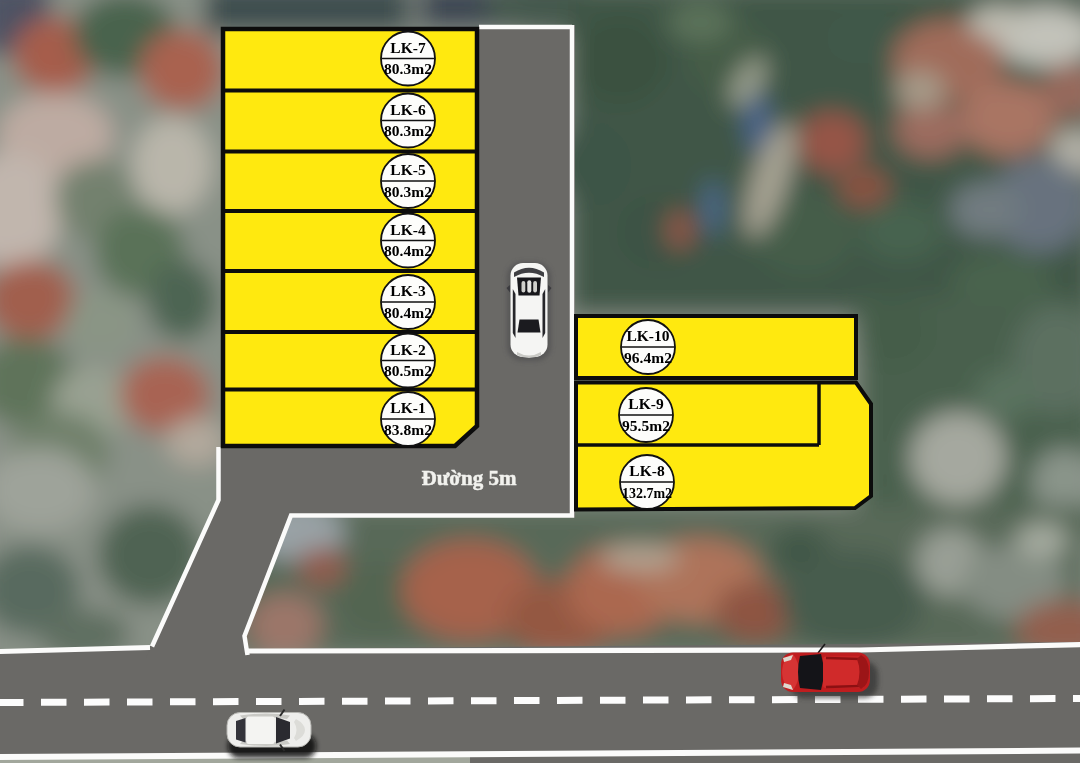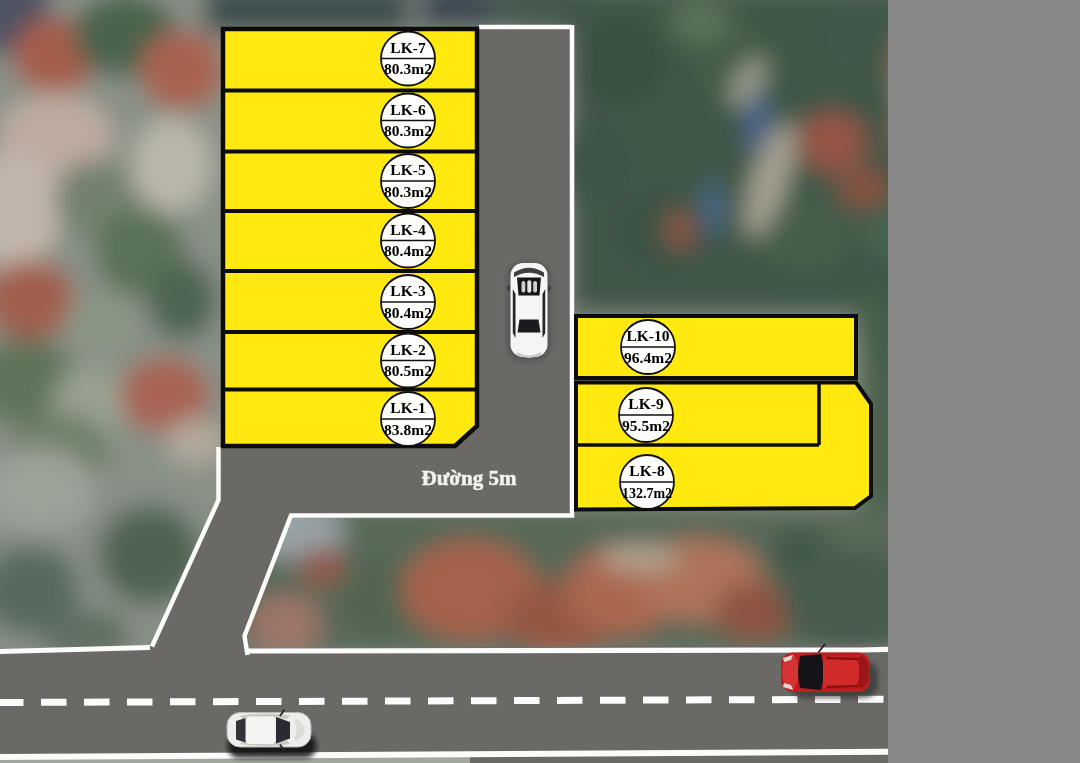--- a/index.html
+++ b/index.html
@@ -1,16 +1,16 @@
 <!DOCTYPE html>
 <html><head>
 <meta charset="utf-8">
 <style>
 html,body{margin:0;padding:0;background:#888}
-#map{width:888px;height:763px;position:relative;overflow:hidden}
+#map{width:1080px;height:763px;position:relative;overflow:hidden}
 text{font-family:"Liberation Serif",serif;font-weight:bold}
 </style>
 </head>
 <body>
 <div id="map">
 <svg width="1080" height="763" viewBox="0 0 1080 763">
 <defs>
 <filter id="soft" x="-40%" y="-40%" width="180%" height="180%">
           <feGaussianBlur stdDeviation="2.5"></feGaussianBlur>
         </filter>

